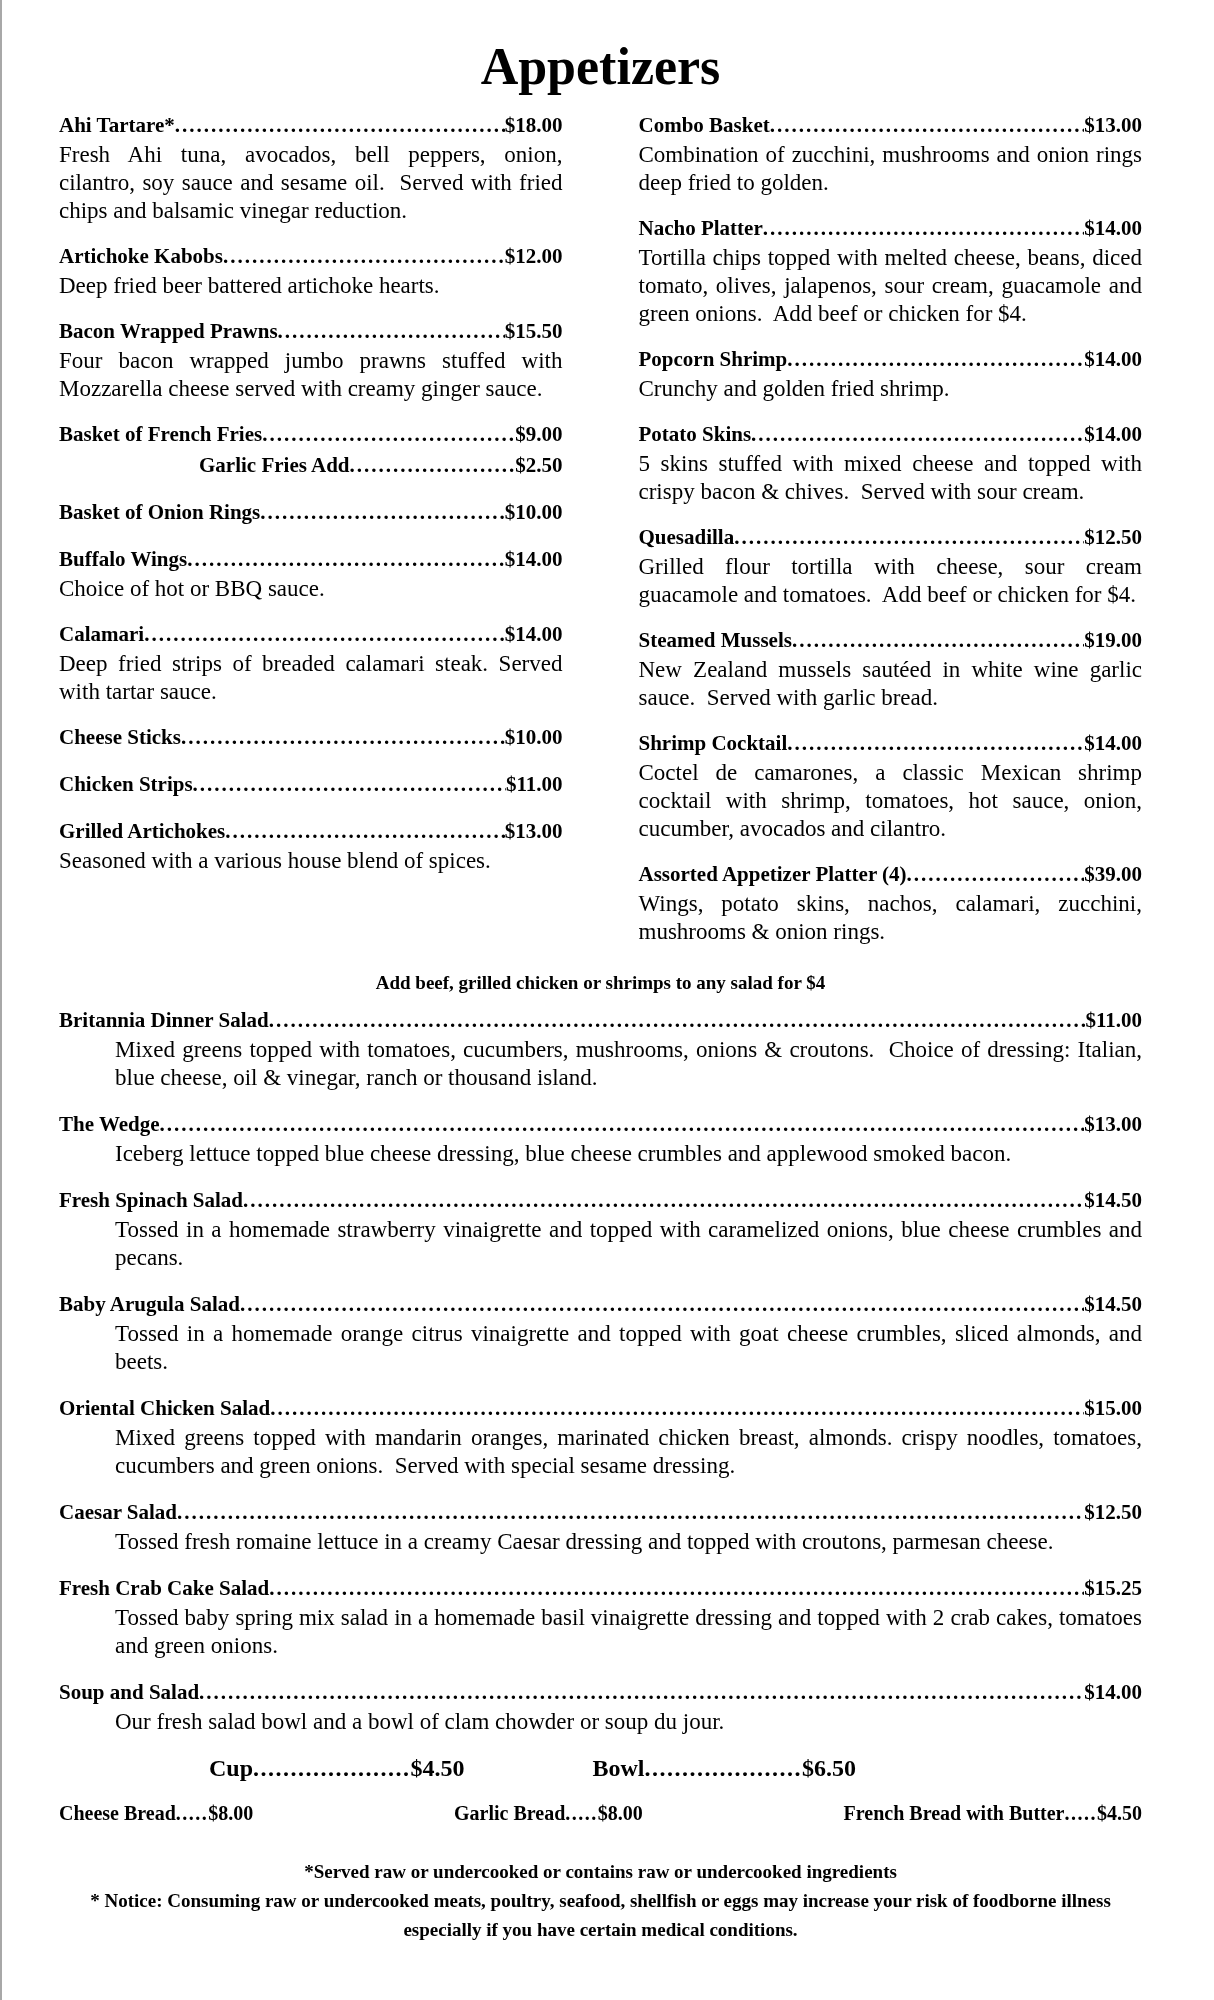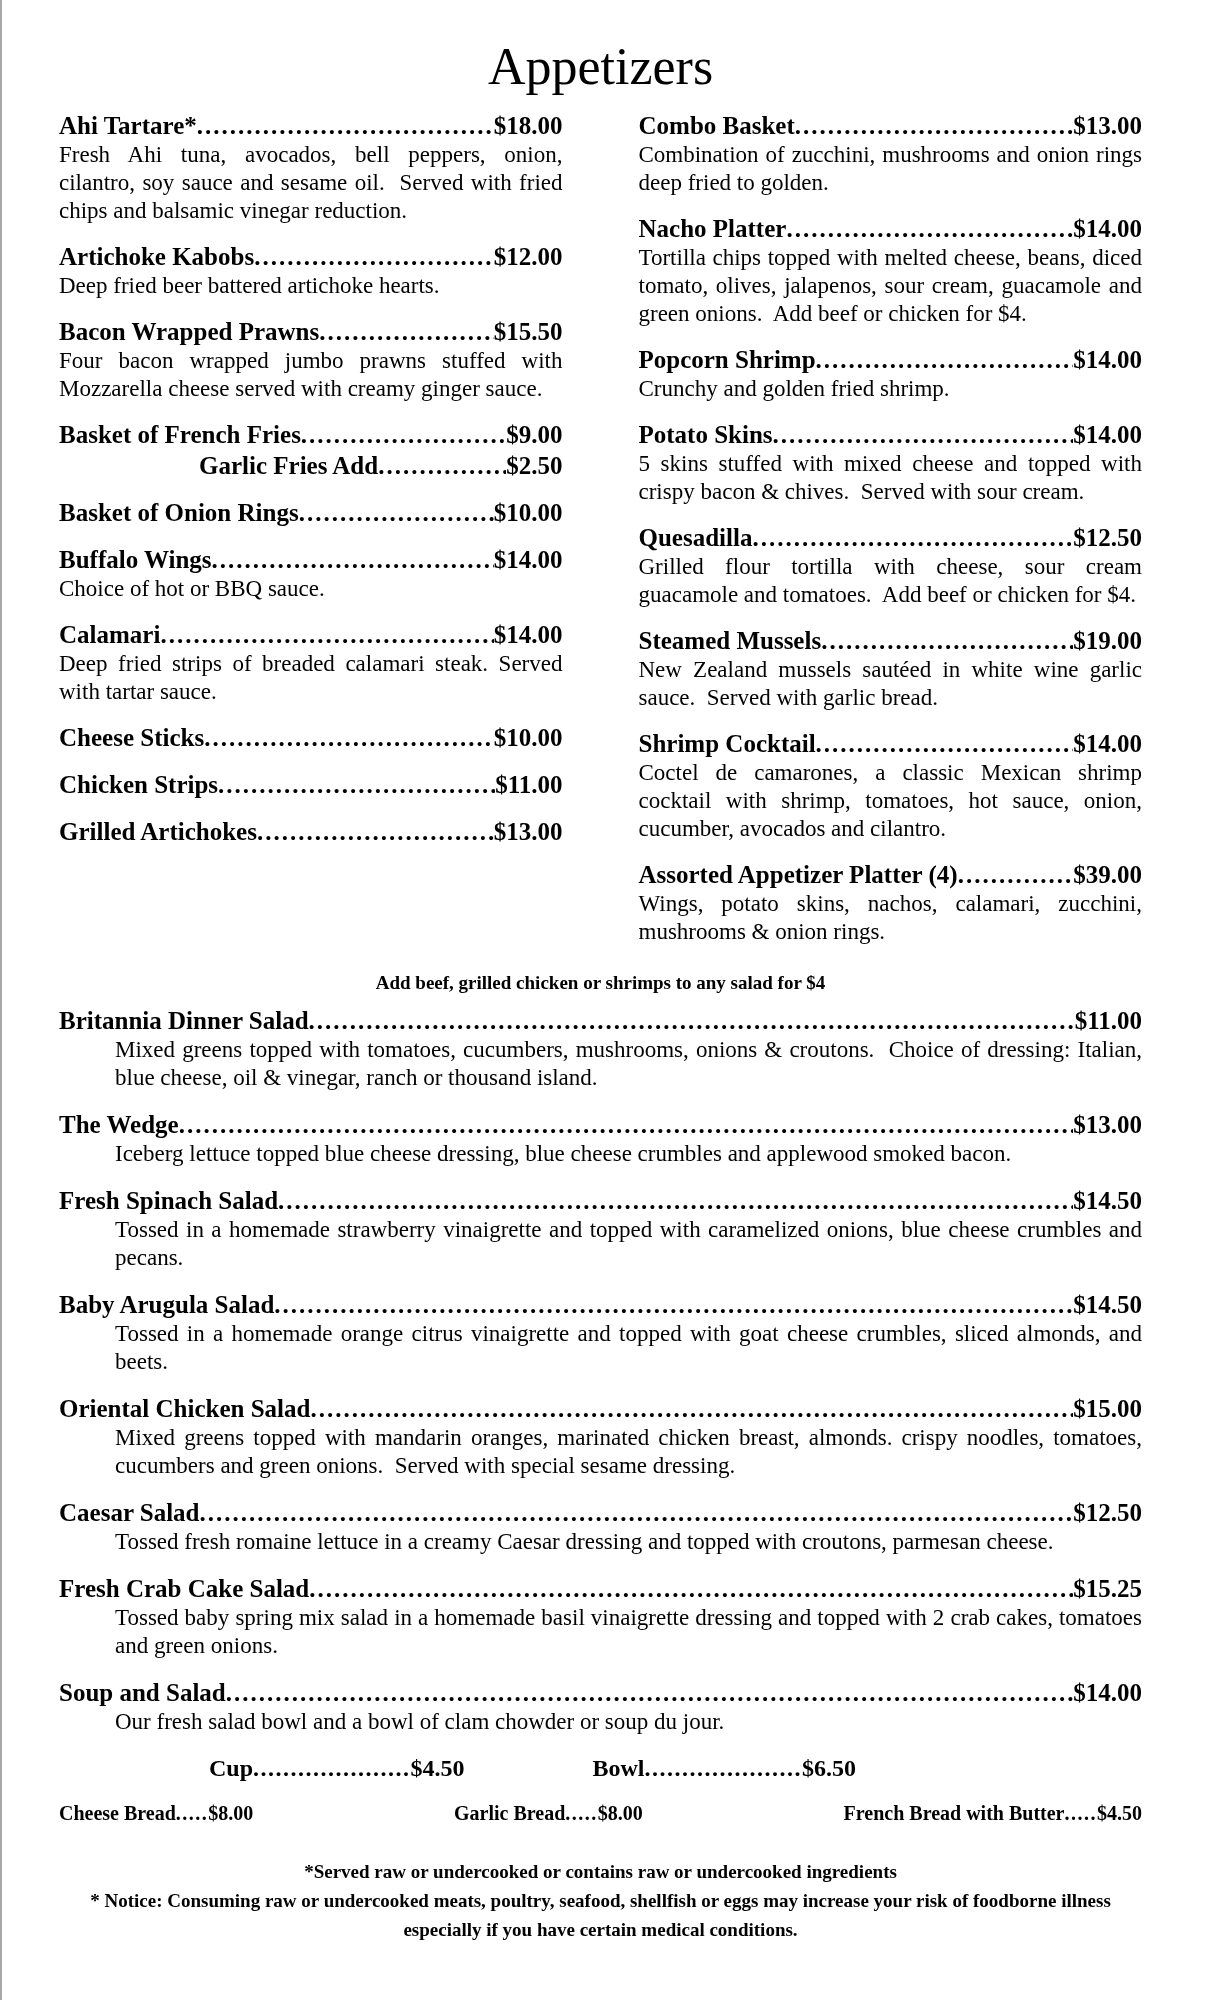--- a/index.html
+++ b/index.html
@@ -12,36 +12,36 @@
     font-family: "Liberation Serif", "DejaVu Serif", serif;
     border-left: 2px solid #a8a8a8;
     box-sizing: border-box;
   }
   .page { padding: 26px 72px 0 57px; }
 
   h1.section-heading {
     text-align: center;
     font-size: 52px;
     line-height: 58px;
-    font-weight: normal;
+    font-weight: bold;
     margin: 12px 0 14px 0;
   }
   h1.soups { margin: 22px 0 0 0; }
 
   .columns { display: flex; gap: 76px; }
   .col { flex: 1 1 0; min-width: 0; }
 
   .item { margin-bottom: 16px; }
   .soup-item { margin-bottom: 17px; }
 
   .title-line {
     display: flex;
     align-items: baseline;
     font-weight: bold;
-    font-size: 25px;
+    font-size: 21px;
     line-height: 31px;
     white-space: nowrap;
   }
   .nm, .pr { flex: 0 0 auto; }
   .leader {
     flex: 1 1 auto;
     overflow: hidden;
     min-width: 8px;
     letter-spacing: 2px;
     font-weight: bold;
@@ -184,20 +184,21 @@
       <span class="pr">$11.00</span>
     </div>
 
   </div>
         <div class="item">
     <div class="title-line">
       <span class="nm">Grilled Artichokes</span>
       <span class="leader">................................................................................................................................................................</span>
       <span class="pr">$13.00</span>
     </div>
+    <div class="desc">Seasoned with a various house blend of spices.</div>
   </div>
       </div>
     <div class="col" id="app-right">
         <div class="item">
     <div class="title-line">
       <span class="nm">Combo Basket</span>
       <span class="leader">................................................................................................................................................................</span>
       <span class="pr">$13.00</span>
     </div>
     <div class="desc">Combination of zucchini, mushrooms and onion rings deep fried to golden.</div>

